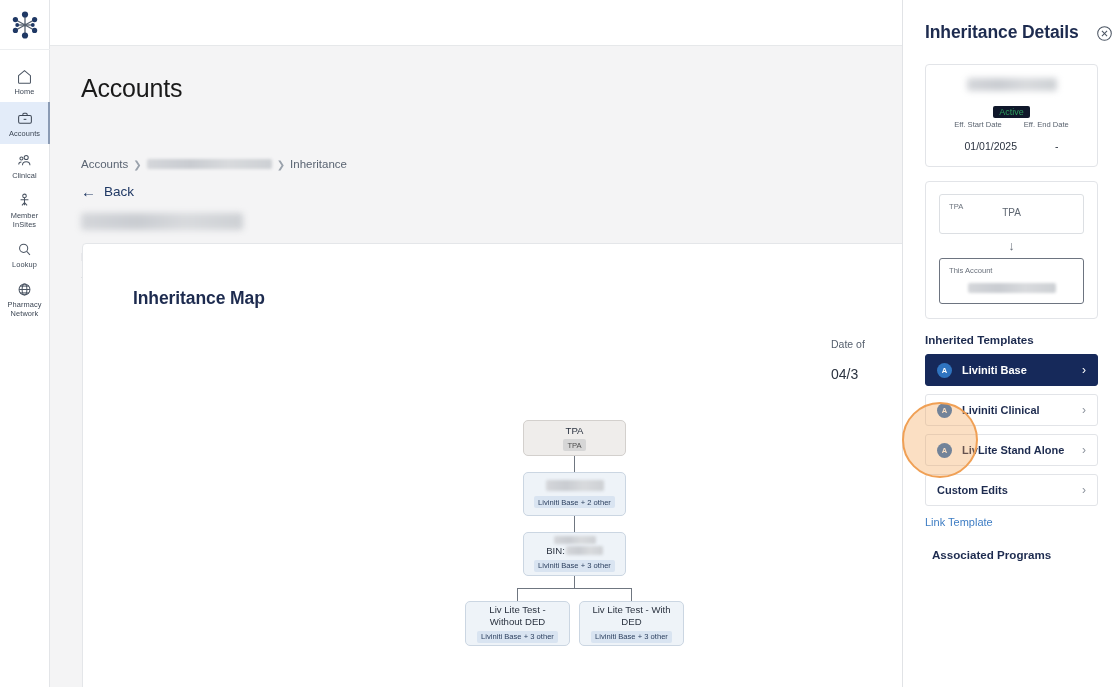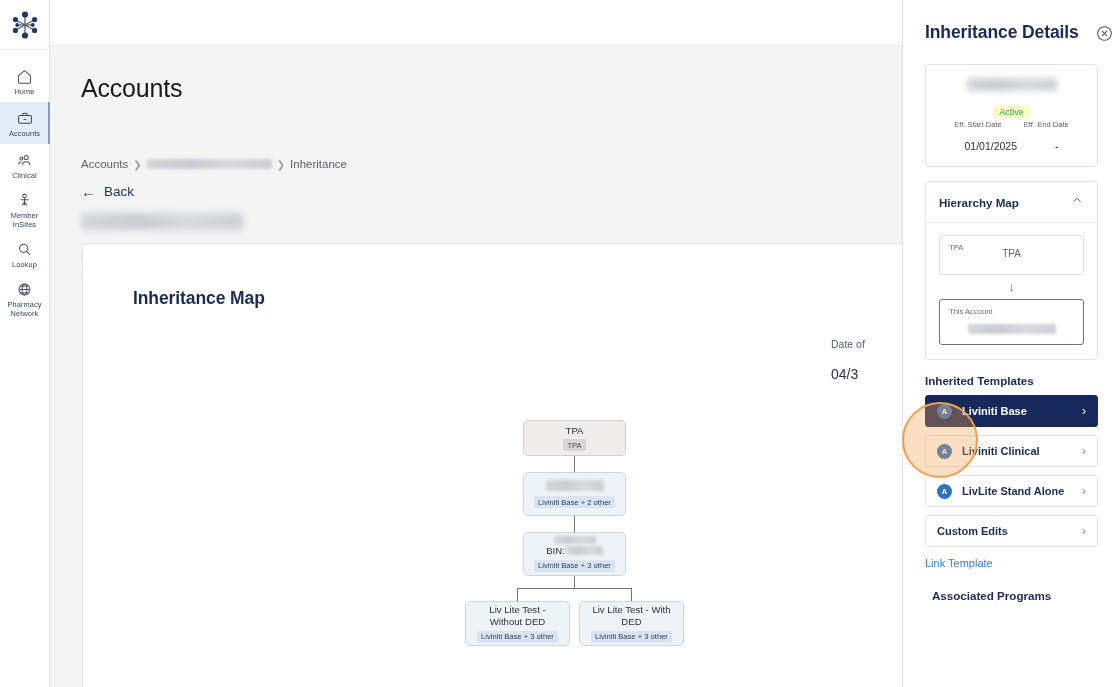--- a/index.html
+++ b/index.html
@@ -134,21 +134,21 @@
   .close-btn {
     position: absolute; right: 7px; top: 24px; width: 18px; height: 18px;
     cursor: pointer; display: flex; align-items: center; justify-content: center;
   }
 
   .pcard {
     margin: 0 22px 14px; border: 1px solid #e2e4e8; border-radius: 4px; background: #fff;
   }
   .summary { padding: 10px 12px 14px; text-align: center; }
   .badge-active {
-    display: inline-block; font-size: 9px; color: #2f9e5e; background: #fef9c3;
+    display: inline-block; font-size: 9px; color: #2f9e5e; background: #0f172a;
     border-radius: 2px; padding: 1px 6px; margin-bottom: 1px;
   }
   .dates-hdr { display: flex; justify-content: center; gap: 22px; margin-top: 1px; }
   .dates-hdr span { font-size: 7.6px; color: #5a636f; }
   .dates-val { display: flex; justify-content: center; gap: 38px; margin-top: 11px; }
   .dates-val span { font-size: 10.5px; color: #2b3340; }
 
   .hmap-head {
     display: flex; align-items: center; justify-content: space-between;
     padding: 11px 13px; border-bottom: 1px solid #eceef0; cursor: pointer;
@@ -405,28 +405,20 @@
           <span>Eff. End Date</span>
         </div>
         <div class="dates-val">
           <span>01/01/2025</span>
           <span>-</span>
         </div>
       </div>
     </div>
 
     <div class="pcard">
-      <div class="hmap-head">
-        <span class="t">Hierarchy Map</span>
-        <span>
-          <svg width="14" height="14" viewBox="0 0 20 20" fill="none" stroke="#3c4654" stroke-width="1.3">
-            <polyline points="5,12.5 10,7.5 15,12.5"></polyline>
-          </svg>
-        </span>
-      </div>
       <div class="hmap-body">
         <div class="hnode">
           <div class="hl">TPA</div>
           <div class="hc">TPA</div>
         </div>
         <div class="harrow">↓</div>
         <div class="hnode strong">
           <div class="hl">This Account</div>
           <div style="text-align:center;margin-top:3px;">
             <span class="redact" style="width:88px;height:10px;"></span>

